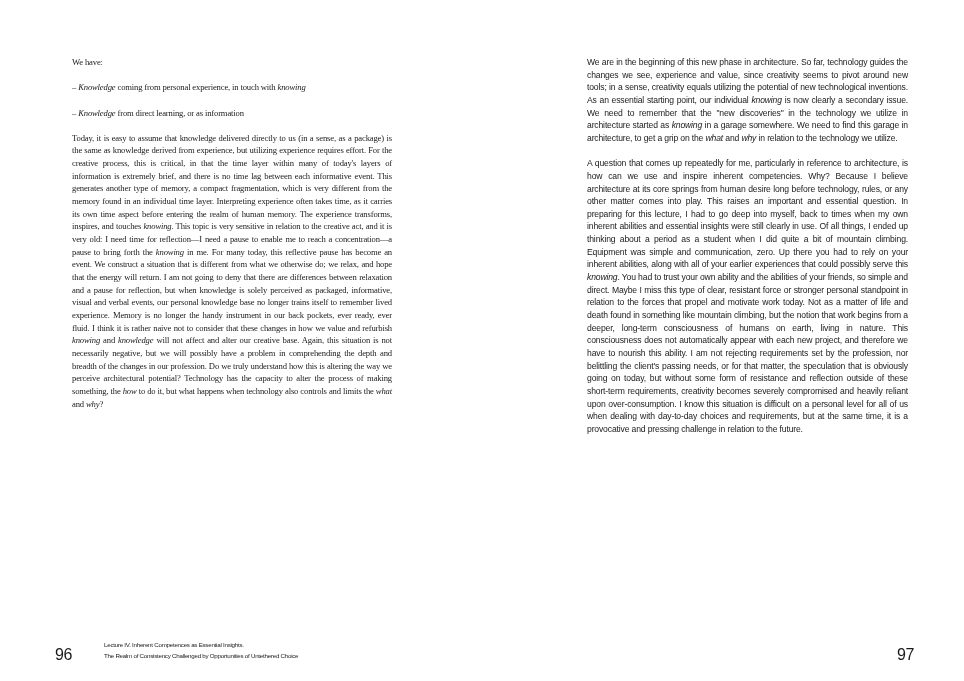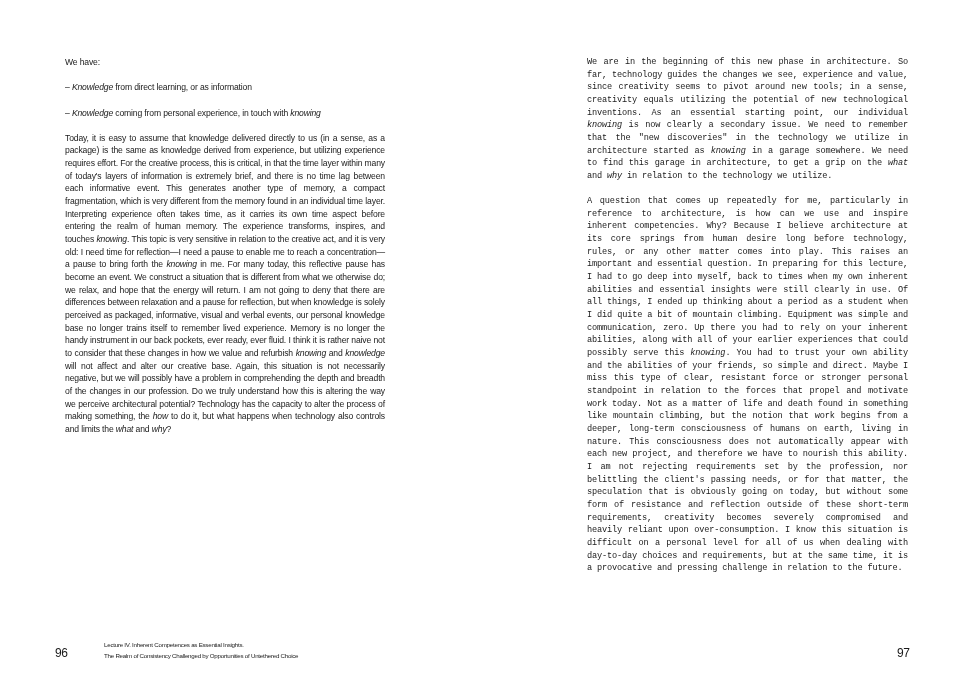--- a/index.html
+++ b/index.html
@@ -2,38 +2,38 @@
 <html><head>
 <meta charset="utf-8">
 <style>
   html, body { margin: 0; padding: 0; background: #ffffff; }
   body { width: 964px; height: 681px; position: relative; overflow: hidden;
          font-family: "Liberation Sans", sans-serif; color: #1a1a1a; }
   .page { position: absolute; top: 0; height: 681px; }
   .left-page { left: 0; width: 482px; }
   .right-page { left: 482px; width: 482px; }
   .column { position: absolute; font-size: 8.6px; line-height: 12.65px; letter-spacing: -0.15px; }
-  .left-page .column { left: 65px; top: 56px; width: 320px; }
-  .right-page .column { left: 105px; top: 56px; width: 321px; font-family: Liberation Mono, monospace; }
+  .left-page .column { left: 72px; top: 56px; width: 320px; font-family: Liberation Serif, serif; }
+  .right-page .column { left: 105px; top: 56px; width: 321px; }
   .column p { margin: 0 0 12.6px 0; text-align: justify; hyphens: auto; }
   .column p.list { text-align: left; margin-bottom: 12.6px; }
   em { font-style: italic; }
-  .folio { position: absolute; top: 646px; font-size: 12px; letter-spacing: -0.5px; }
+  .folio { position: absolute; top: 646px; font-size: 16px; letter-spacing: -0.5px; }
   .left-page .folio { left: 55px; }
   .right-page .folio { left: 415px; }
   .running-head { position: absolute; left: 104px; top: 639px; font-size: 6.2px; line-height: 11px; letter-spacing: -0.25px; }
 </style>
 </head>
 <body>
 
 <div class="page left-page">
   <div class="column">
     <p class="list">We have:</p>
+    <p class="list"><span>– </span><em>Knowledge</em><span> coming from personal experience, in touch with </span><em>knowing</em></p>
     <p class="list"><span>– </span><em>Knowledge</em><span> from direct learning, or as information</span></p>
-    <p class="list"><span>– </span><em>Knowledge</em><span> coming from personal experience, in touch with </span><em>knowing</em></p>
     <p><span>Today, it is easy to assume that knowledge delivered directly to us (in a sense, as a package) is the same as knowledge derived from experience, but utilizing experience requires effort. For the creative process, this is critical, in that the time layer within many of today's layers of information is extremely brief, and there is no time lag between each informative event. This generates another type of memory, a compact fragmentation, which is very different from the memory found in an individual time layer. Interpreting experience often takes time, as it carries its own time aspect before entering the realm of human memory. The experience transforms, inspires, and touches </span><em>knowing</em><span>. This topic is very sensitive in relation to the creative act, and it is very old: I need time for reflection—I need a pause to enable me to reach a concentration—a pause to bring forth the </span><em>knowing</em><span> in me. For many today, this reflective pause has become an event. We construct a situation that is different from what we otherwise do; we relax, and hope that the energy will return. I am not going to deny that there are differences between relaxation and a pause for reflection, but when knowledge is solely perceived as packaged, informative, visual and verbal events, our personal knowledge base no longer trains itself to remember lived experience. Memory is no longer the handy instrument in our back pockets, ever ready, ever fluid. I think it is rather naive not to consider that these changes in how we value and refurbish </span><em>knowing</em><span> and </span><em>knowledge</em><span> will not affect and alter our creative base. Again, this situation is not necessarily negative, but we will possibly have a problem in comprehending the depth and breadth of the changes in our profession. Do we truly understand how this is altering the way we perceive architectural potential? Technology has the capacity to alter the process of making something, the </span><em>how</em><span> to do it, but what happens when technology also controls and limits the </span><em>what</em><span> and </span><em>why</em><span>?</span></p>
   </div>
   <div class="folio">96</div>
   <div class="running-head">
     <div>Lecture IV. Inherent Competences as Essential Insights.</div>
     <div>The Realm of Consistency Challenged by Opportunities of Untethered Choice</div>
   </div>
 </div>
 
 <div class="page right-page">

